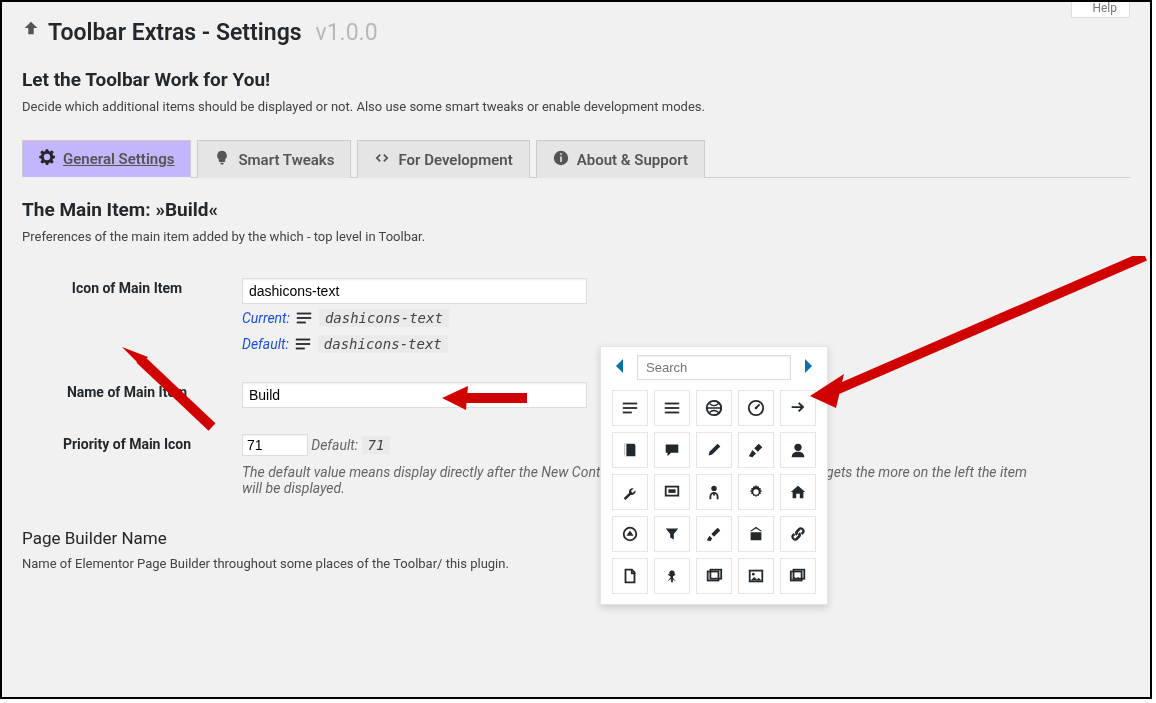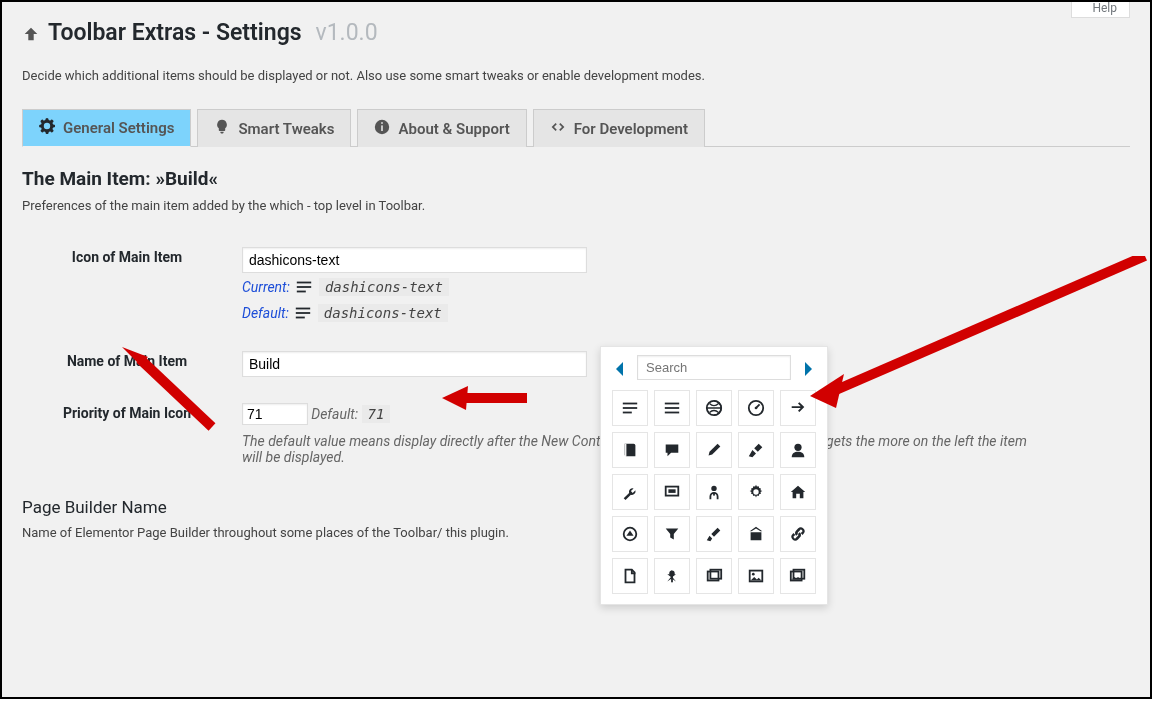--- a/index.html
+++ b/index.html
@@ -32,21 +32,21 @@
     padding: 1px 12px 3px 20px;
     font-size: 12px;
     color: #72777c;
     z-index: 5;
     line-height: 1;
   }
 
   
   .heading {
     display: flex;
-    align-items: flex-end;
+    align-items: flex-start;
     gap: 8px;
     margin: 2px 0 22px 0;
   }
   .heading svg { width: 18px; height: 18px; }
   .heading h1 {
     margin: 0;
     font-size: 23px;
     font-weight: 600;
     color: #23282d;
   }
@@ -86,22 +86,23 @@
     font-weight: 600;
     color: #555;
     background: #e5e5e5;
     border: 1px solid #ccc;
     border-bottom: none;
     margin-right: 6px;
     margin-bottom: -1px;
     cursor: pointer;
   }
   .tab.active {
-    background: #7dd3fc;
+    background: #c4b5fd;
     border-bottom: 1px solid #f1f1f1;
+    text-decoration: underline;
   }
   .tab svg { width: 16px; height: 16px; }
 
   
   .form-table { width: 100%; border-spacing: 0; }
   .form-table th {
     text-align: center;
     font-weight: 700;
     font-size: 14px;
     width: 210px;
@@ -163,21 +164,21 @@
     left: 598px;
     width: 210px;
     background: #fff;
     border: 1px solid #e5e5e5;
     box-shadow: 0 3px 8px rgba(0,0,0,.15);
     padding: 8px 8px 10px 8px;
     z-index: 10;
   }
   .picker-top {
     display: flex;
-    align-items: flex-end;
+    align-items: flex-start;
     gap: 6px;
     margin-bottom: 10px;
   }
   .picker-top input {
     flex: 1;
     font-size: 13px;
     padding: 4px 8px;
     border: 1px solid #ddd;
     box-shadow: inset 0 1px 2px rgba(0,0,0,0.07);
     width: 90px;
@@ -235,20 +236,21 @@
     <div class="heading">
       <span>
         <svg viewBox="0 0 20 20">
             <path d="M10 3l-7 7h4v7h6v-7h4z" fill="#555"></path>
           </svg>
       </span>
       <h1>Toolbar Extras - Settings</h1>
       <span class="version">v1.0.0</span>
     </div>
 
+    <h2 class="section">Let the Toolbar Work for You!</h2>
     <p class="desc">Decide which additional items should be displayed or not. Also use some smart tweaks or enable development modes.</p>
 
     <div class="tabs">
       <div class="tab active">
         <span>
           <svg viewBox="0 0 20 20">
               <path fill="#23282d" d="M10 0a2 2 0 0 0-2 2v.6a8 8 0 0 0-1.9.8l-.4-.4a2 2 0 1 0-2.8 2.8l.4.4A8 8 0 0 0 2.6 8H2a2 2 0 1 0 0 4h.6a8 8 0 0 0 .8 1.9l-.4.4a2 2 0 1 0 2.8 2.8l.4-.4c.6.4 1.2.6 1.9.8v.6a2 2 0 1 0 4 0v-.6c.7-.2 1.3-.4 1.9-.8l.4.4a2 2 0 1 0 2.8-2.8l-.4-.4c.4-.6.6-1.2.8-1.9h.6a2 2 0 1 0 0-4h-.6a8 8 0 0 0-.8-1.9l.4-.4a2 2 0 1 0-2.8-2.8l-.4.4A8 8 0 0 0 12 2.6V2a2 2 0 0 0-2-2zm0 6a4 4 0 1 1 0 8 4 4 0 0 1 0-8z"></path>
             </svg>
         </span>
         <span>General Settings</span>
@@ -257,34 +259,34 @@
         <span>
           <svg viewBox="0 0 20 20">
               <path fill="#555" d="M10 1a6 6 0 0 0-4 10.5V14a1 1 0 0 0 1 1h6a1 1 0 0 0 1-1v-2.5A6 6 0 0 0 10 1zm-2 15h4v1a1 1 0 0 1-1 1H9a1 1 0 0 1-1-1z"></path>
             </svg>
         </span>
         <span>Smart Tweaks</span>
       </div>
       <div class="tab">
         <span>
           <svg viewBox="0 0 20 20">
+              <path fill="#555" d="M7 5 2 10l5 5 1.5-1.5L5 10l3.5-3.5zm6 0-1.5 1.5L15 10l-3.5 3.5L13 15l5-5z"></path>
+            </svg>
+        </span>
+        <span>For Development</span>
+      </div>
+      <div class="tab">
+        <span>
+          <svg viewBox="0 0 20 20">
               <circle cx="10" cy="10" r="9" fill="#555"></circle>
               <rect x="9" y="8" width="2" height="7" fill="#e5e5e5"></rect>
               <rect x="9" y="4" width="2" height="2" fill="#e5e5e5"></rect>
             </svg>
         </span>
         <span>About &amp; Support</span>
-      </div>
-      <div class="tab">
-        <span>
-          <svg viewBox="0 0 20 20">
-              <path fill="#555" d="M7 5 2 10l5 5 1.5-1.5L5 10l3.5-3.5zm6 0-1.5 1.5L15 10l-3.5 3.5L13 15l5-5z"></path>
-            </svg>
-        </span>
-        <span>For Development</span>
       </div>
     </div>
 
     <h2 class="section">The Main Item: »Build«</h2>
     <p class="desc">Preferences of the main item added by the which - top level in Toolbar.</p>
 
     <table class="form-table">
       <tbody>
           <tr>
         <th>Icon of Main Item</th>

